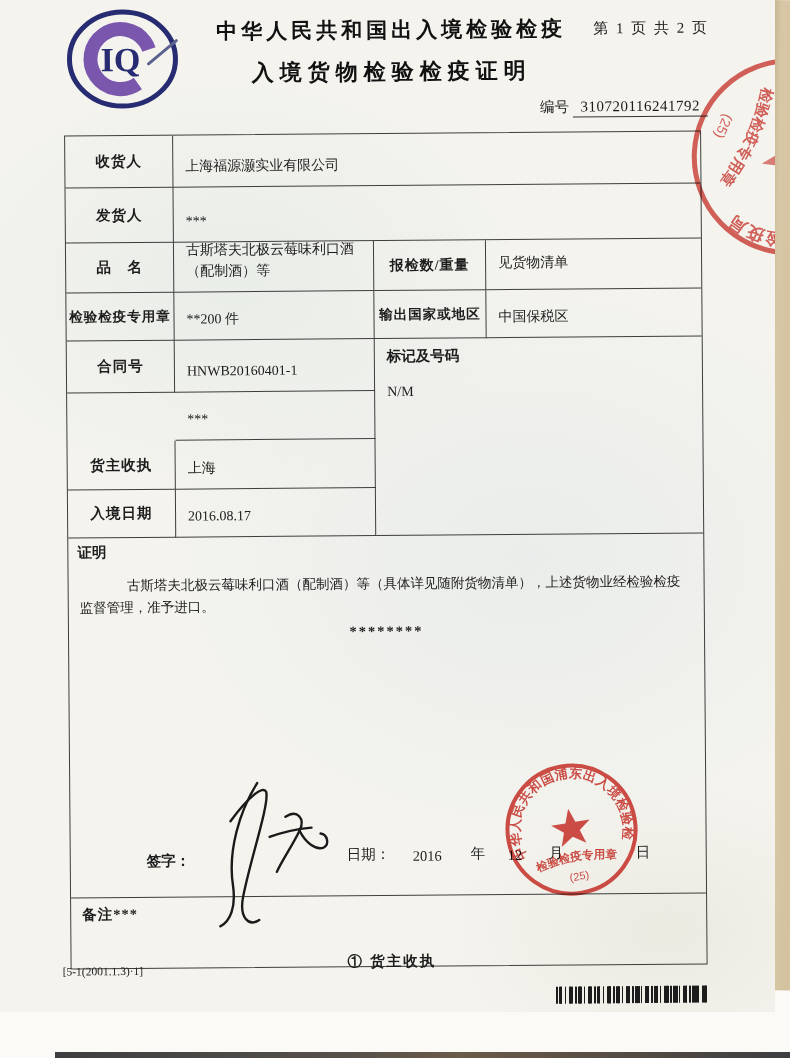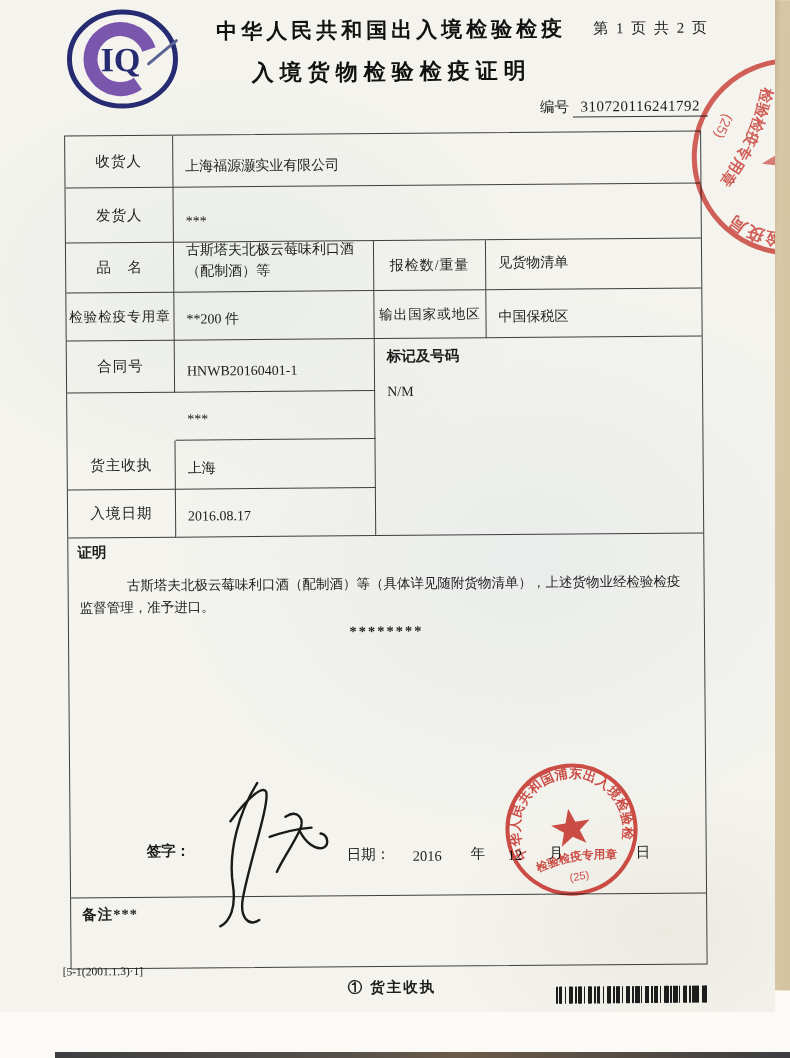--- a/index.html
+++ b/index.html
@@ -36,42 +36,42 @@
 
   
   .tbl{position:absolute;left:67px;top:133px;
        display:grid;grid-template-columns:108px 200px 112px 215px;
        grid-template-rows:52px 55px 50px 48px 52px 48px 49px 48px 360px 70px;
        border:1.4px solid #3d3d3d;}
   .cell{position:relative;}
   .br{border-right:1px solid #3d3d3d;}
   .bb{border-bottom:1px solid #3d3d3d;}
   .lbl{display:flex;align-items:center;justify-content:center;text-align:right;
-       font-weight:400;font-size:14.5px;letter-spacing:1px;padding:0 2px;}
+       font-weight:700;font-size:14.5px;letter-spacing:1px;padding:0 2px;}
   .val{display:flex;align-items:flex-end;padding:6px 12px 10px;font-size:14px;line-height:1.5;}
   .marks{padding:8px 12px;font-size:14.5px;}
   .marks .m-lbl{font-weight:700;}
   .marks .m-val{margin-top:18px;font-size:14px;}
   .cert{padding:5px 9px;font-size:14.5px;}
   .cert-label{font-weight:700;}
   .cert-body{margin-top:13px;font-size:13.5px;line-height:1.6;text-indent:3.5em;padding:0 2px;}
   .cert-stars{text-align:center;margin-top:7px;font-weight:700;letter-spacing:2px;}
   .sig-row span{position:absolute;font-size:14.5px;white-space:nowrap;}
-  .s-sign{left:76px;top:304px;font-weight:700;}
+  .s-sign{left:76px;top:314px;font-weight:700;}
   .s-datelbl{left:276px;top:309px;font-weight:400;}
   .s-year{left:342px;top:312px;}
   .s-yu{left:400px;top:309px;}
   .s-month{left:437px;top:312px;}
   .s-mu{left:478px;top:309px;}
   .s-du{left:565px;top:309px;}
   .remarks{padding:7px 11px;font-size:14.5px;font-weight:700;letter-spacing:1px;}
 
   
   .form-code{position:absolute;left:59px;top:963px;font-size:11.5px;color:#222;}
-  .copy-label{position:absolute;left:344px;top:978px;font-size:14.5px;font-weight:700;
+  .copy-label{position:absolute;left:344px;top:952px;font-size:14.5px;font-weight:700;
               letter-spacing:2px;font-family:"Liberation Sans",sans-serif;}
   .barcode{position:absolute;left:552px;top:988px;width:152px;height:17px;
     background:
       repeating-linear-gradient(90deg,#1c1c1c 0 2px,transparent 2px 3px,#1c1c1c 3px 6px,
         transparent 6px 9px,#1c1c1c 9px 10px,transparent 10px 13px,#1c1c1c 13px 17px,transparent 17px 19px),
       repeating-linear-gradient(90deg,transparent 0 4px,#1c1c1c 4px 6px,transparent 6px 14px,
         #1c1c1c 14px 15px,transparent 15px 23px,#1c1c1c 23px 26px,transparent 26px 29px);}
 
   
   .signature{position:absolute;left:203px;top:776px;width:130px;height:155px;z-index:6;}

